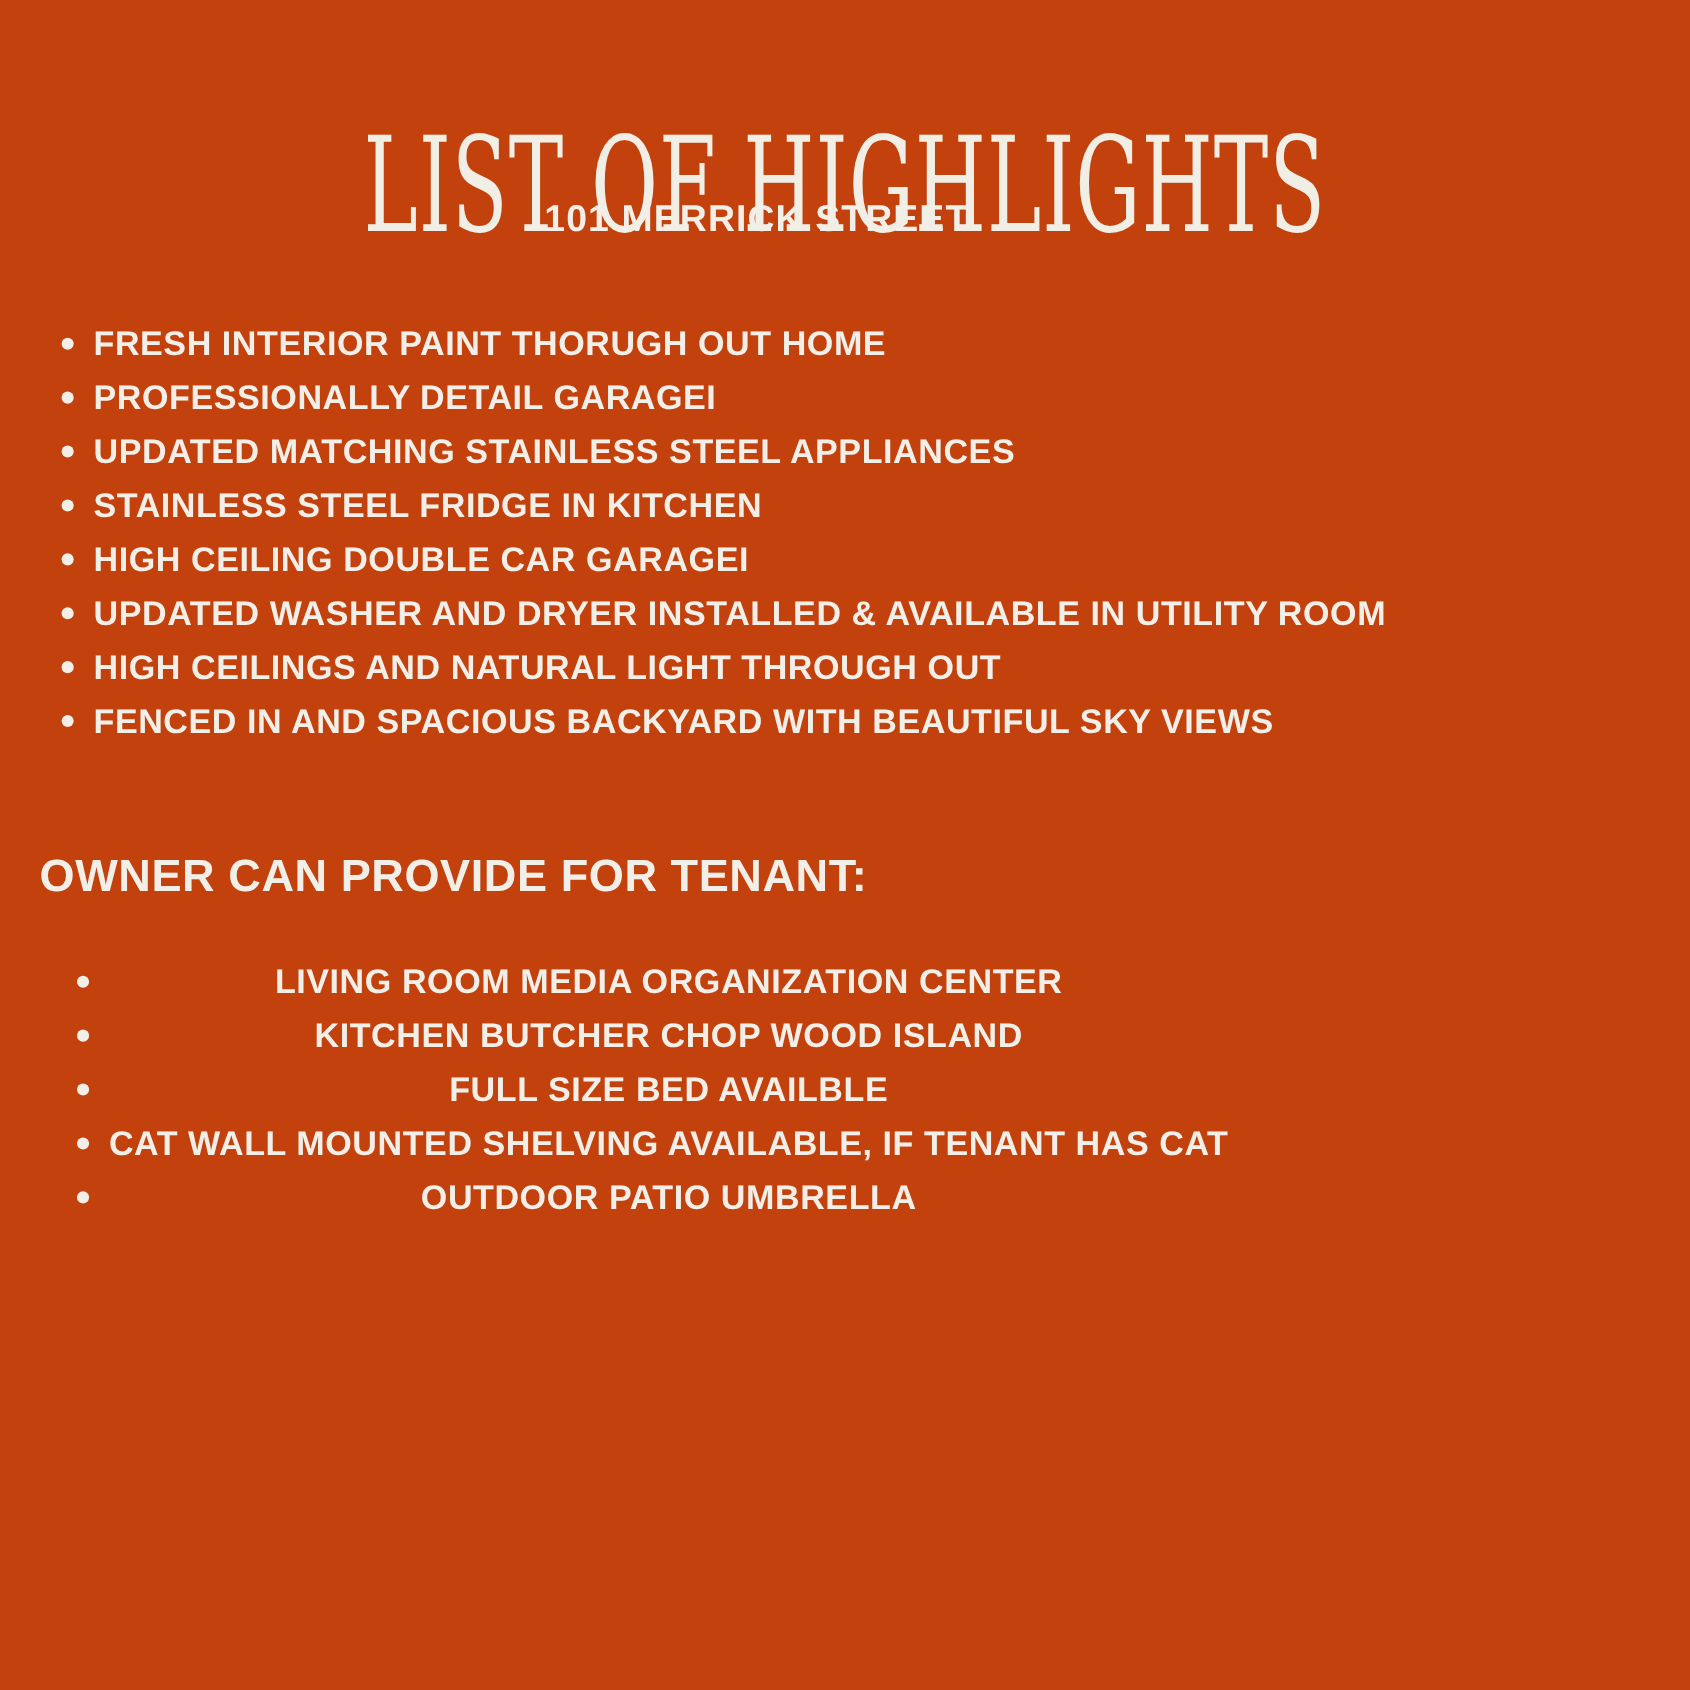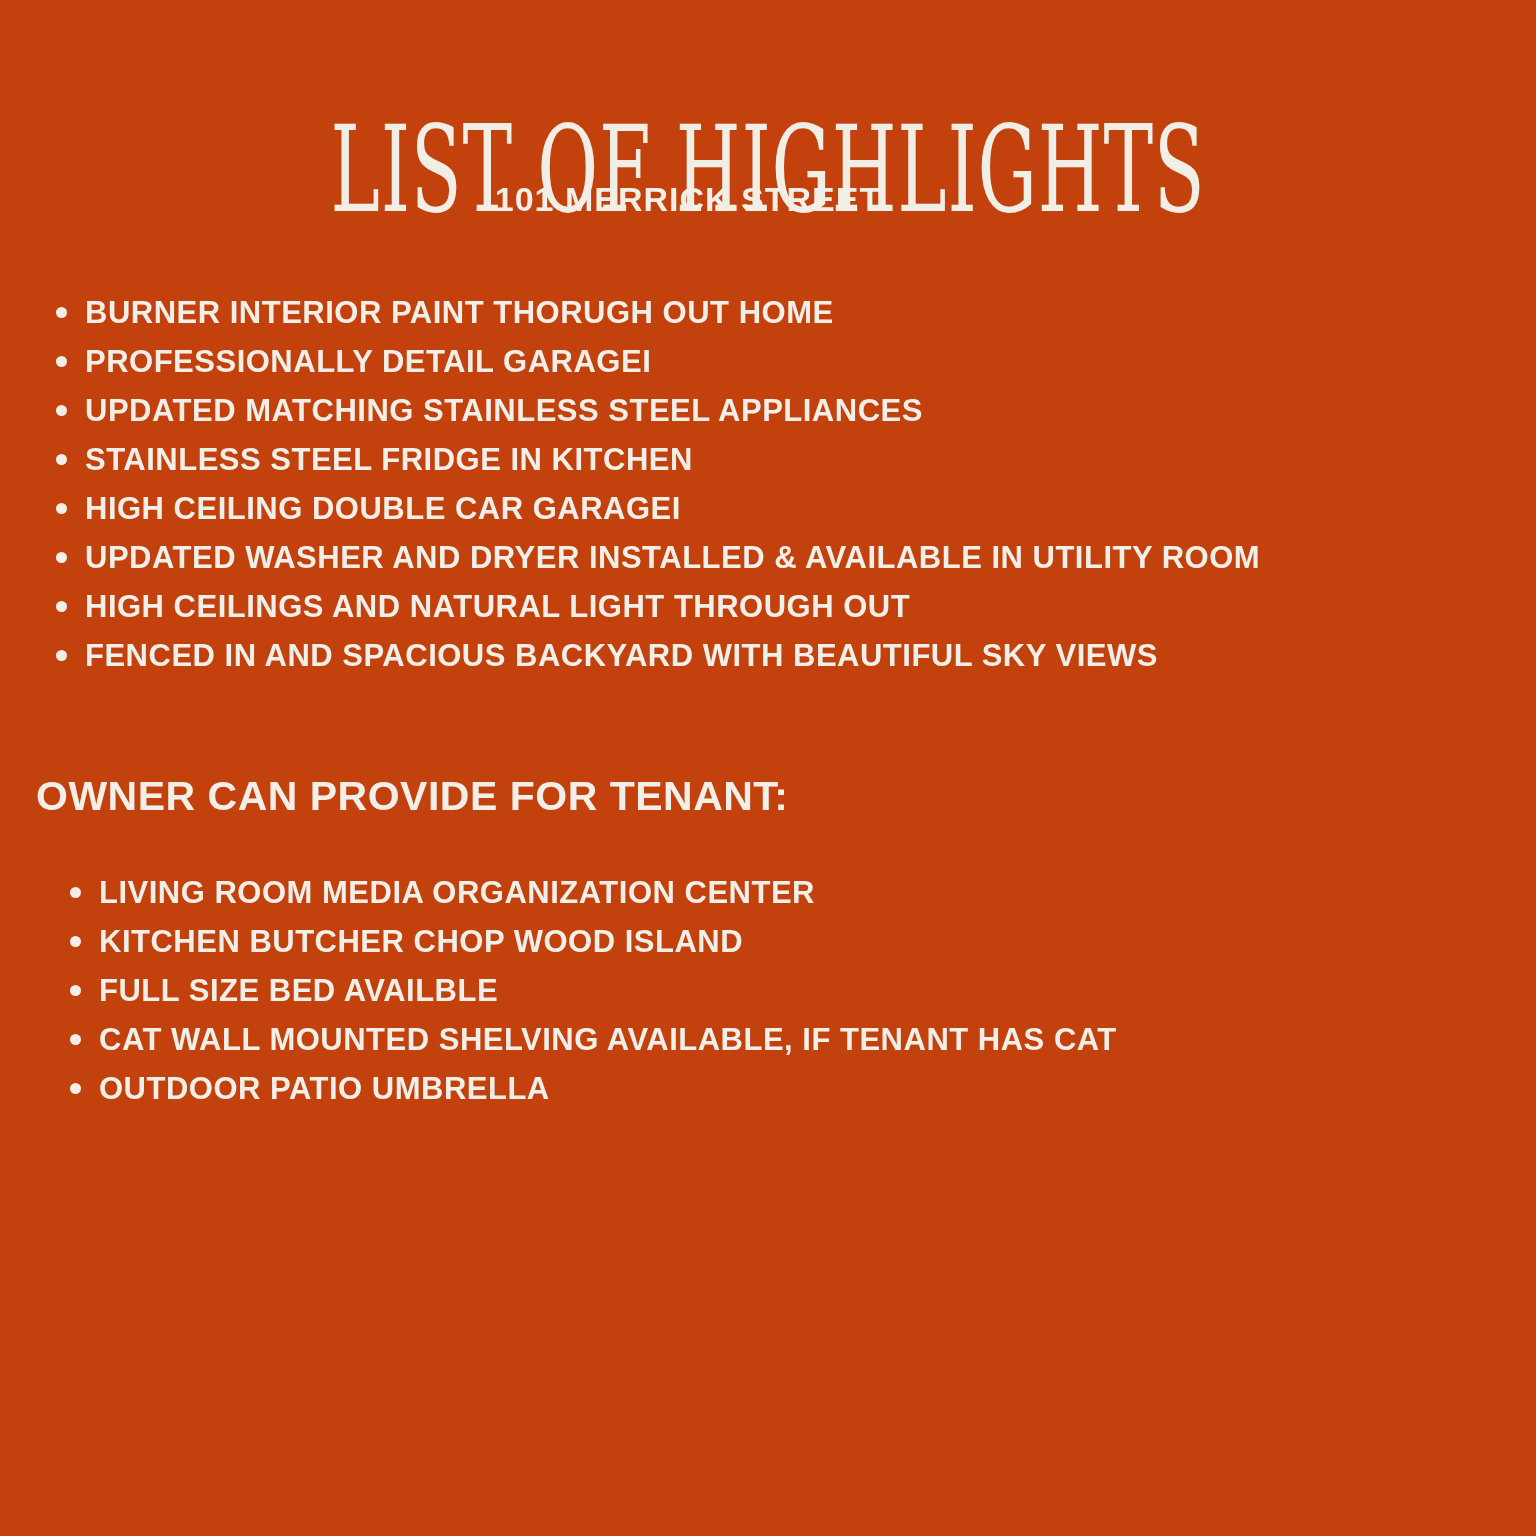--- a/index.html
+++ b/index.html
@@ -86,33 +86,34 @@
     color: #f2efe8;
     font-weight: bold;
     font-size: 41px;
     line-height: 1.2;
     letter-spacing: 0.5px;
     white-space: nowrap;
   }
   .list-tenant {
     top: 868px;
     left: 70px;
+    text-align: center;
   }
 </style>
 </head>
 <body>
 
 <div class="page">
 
   <h1 class="title">LIST OF HIGHLIGHTS</h1>
 
   <h2 class="subtitle">101 MERRICK STREET</h2>
 
   <ul class="bullet-list list-highlights">
-    <li>BURNER INTERIOR PAINT THORUGH OUT HOME</li>
+    <li>FRESH INTERIOR PAINT THORUGH OUT HOME</li>
     <li>PROFESSIONALLY DETAIL GARAGEI</li>
     <li>UPDATED MATCHING STAINLESS STEEL APPLIANCES</li>
     <li>STAINLESS STEEL FRIDGE IN KITCHEN</li>
     <li>HIGH CEILING DOUBLE CAR GARAGEI</li>
     <li>UPDATED WASHER AND DRYER INSTALLED &amp; AVAILABLE IN UTILITY ROOM</li>
     <li>HIGH CEILINGS AND NATURAL LIGHT THROUGH OUT</li>
     <li>FENCED IN AND SPACIOUS BACKYARD WITH BEAUTIFUL SKY VIEWS</li>
   </ul>
 
   <p class="section-heading">OWNER CAN PROVIDE FOR TENANT:</p>

